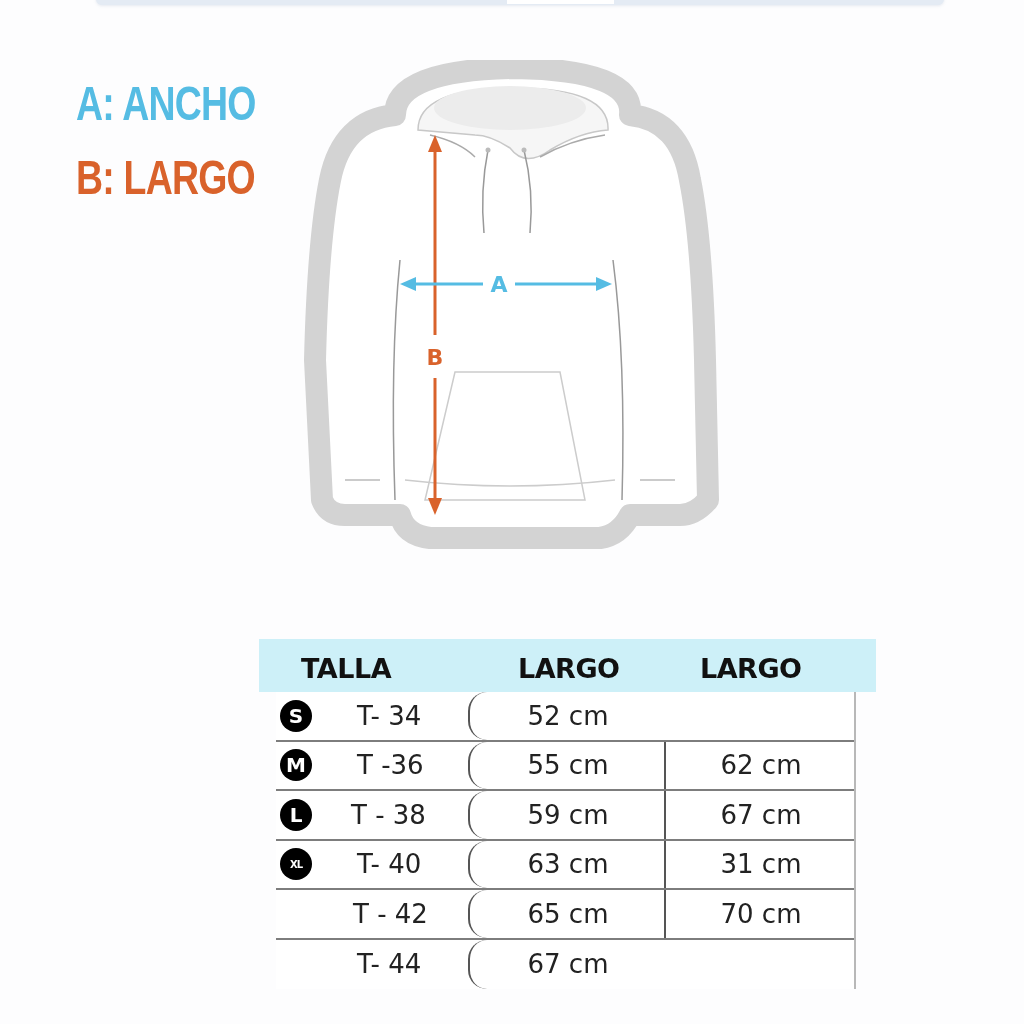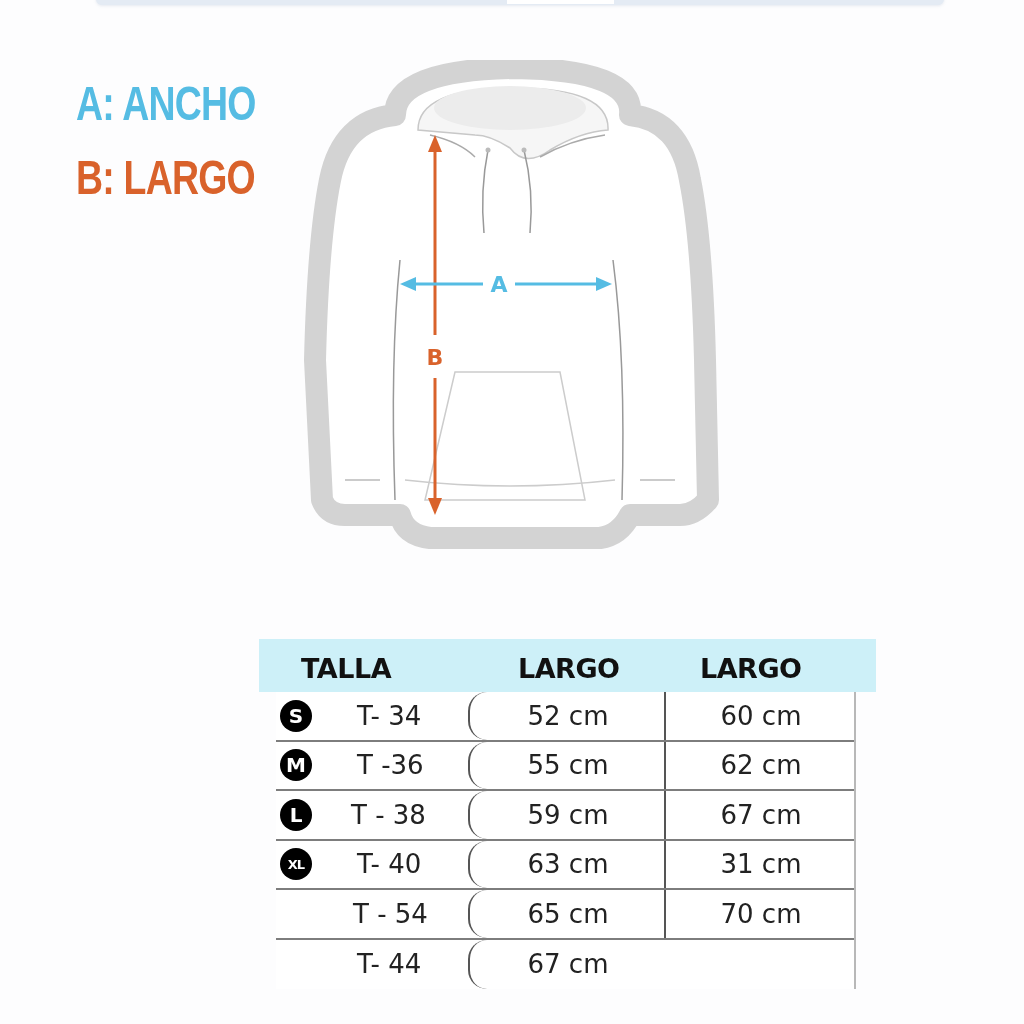--- a/index.html
+++ b/index.html
@@ -58,21 +58,21 @@
     }
     .c-talla { left: 0; width: 192px; }
     .c-ancho { left: 192px; width: 196px; border-left: 2px solid #555; border-radius: 19px; }
     .c-largo { left: 388px; width: 190px; border-left: 2px solid #555; }
     .badge {
       position: absolute; left: 4px; top: 50%; transform: translateY(-50%);
       width: 32px; height: 32px; border-radius: 50%; background: #000; color: #fff;
       font-weight: bold; font-size: 20px; display: flex; align-items: center; justify-content: center;
       font-family: "DejaVu Sans", sans-serif;
     }
-    .badge.small { font-size: 13px; letter-spacing: -1px; }
+    .badge.small { font-size: 10px; letter-spacing: -1px; }
     .size-code { position: absolute; left: 58px; margin-left: 23px; }
   </style>
 </head>
 <body>
 
 <div class="topbar"></div>
 <div class="topbar-gap"></div>
 
 <div class="legend-line legend-a">A: ANCHO</div>
 <div class="legend-line legend-b">B: LARGO</div>
@@ -120,21 +120,20 @@
     <span class="th th-ancho">LARGO</span>
     <span class="th th-largo">LARGO</span>
   </div>
   <div class="tbody">
     <div class="tr">
       <div class="cell c-talla">
         <span class="badge">S</span>
         <span class="size-code">T- 34</span>
       </div>
       <div class="cell c-ancho">52 cm</div>
-      <div class="cell c-largo">60 cm</div>
     </div>
     <div class="tr">
       <div class="cell c-talla">
         <span class="badge">M</span>
         <span class="size-code">T -36</span>
       </div>
       <div class="cell c-ancho">55 cm</div>
       <div class="cell c-largo">62 cm</div>
     </div>
     <div class="tr">
@@ -148,21 +147,21 @@
     <div class="tr">
       <div class="cell c-talla">
         <span class="badge small">XL</span>
         <span class="size-code">T- 40</span>
       </div>
       <div class="cell c-ancho">63 cm</div>
       <div class="cell c-largo">31 cm</div>
     </div>
     <div class="tr">
       <div class="cell c-talla">
-        <span class="size-code" style="left:54px">T - 54</span>
+        <span class="size-code" style="left:54px">T - 42</span>
       </div>
       <div class="cell c-ancho">65 cm</div>
       <div class="cell c-largo">70 cm</div>
     </div>
     <div class="tr">
       <div class="cell c-talla">
         <span class="size-code">T- 44</span>
       </div>
       <div class="cell c-ancho">67 cm</div>
     </div>

